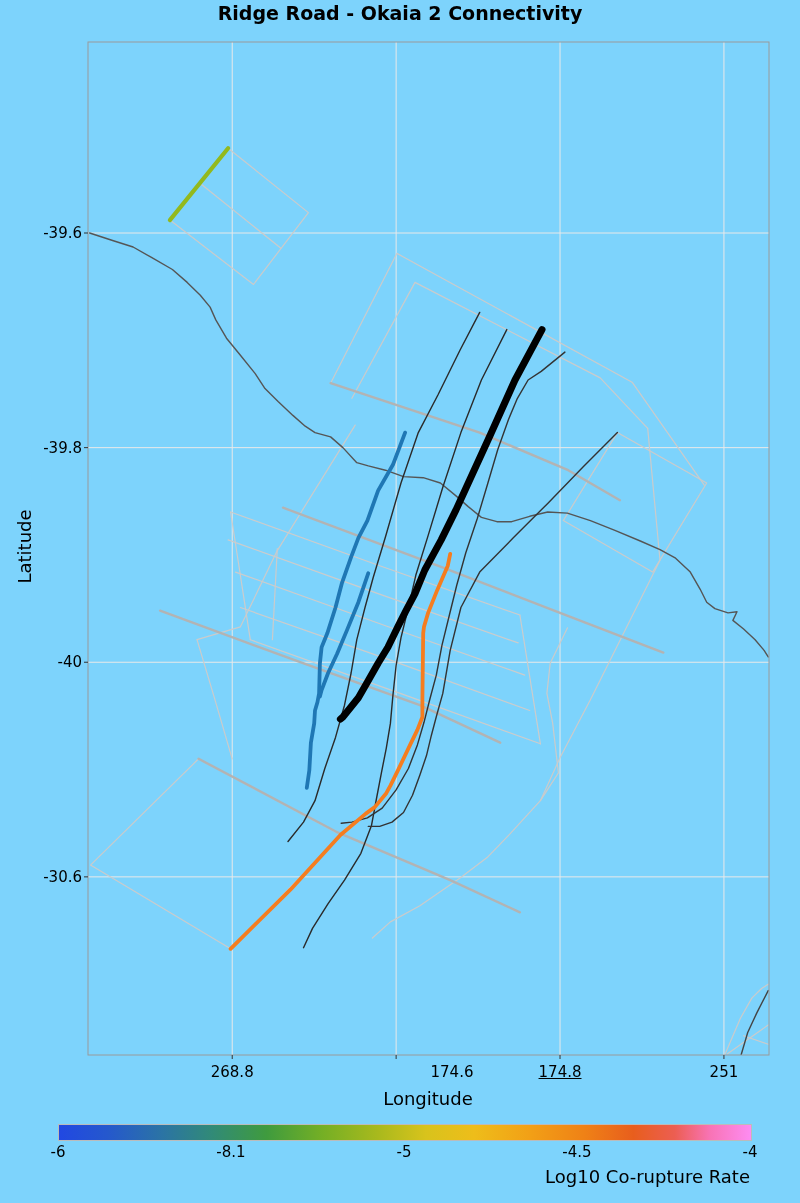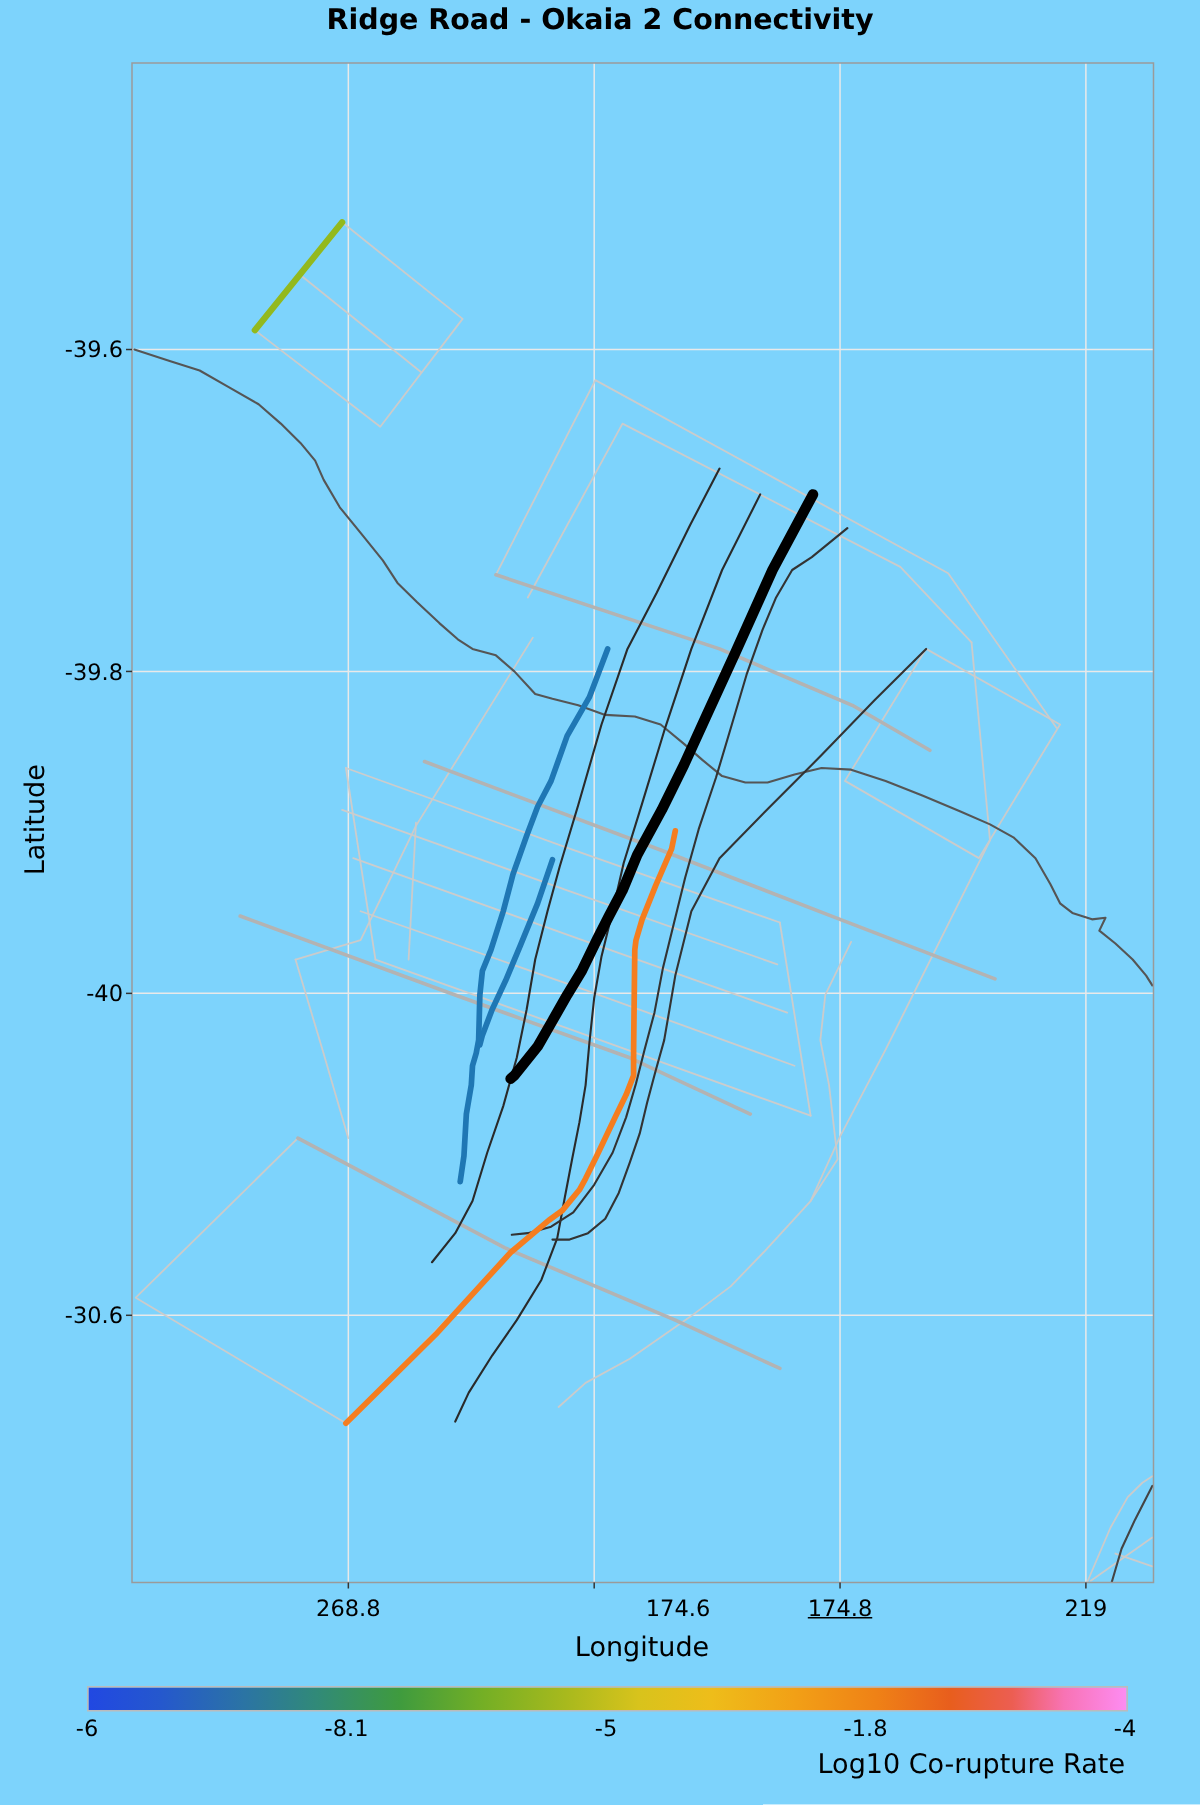--- a/index.html
+++ b/index.html
@@ -89,32 +89,32 @@
         <line x1="84" y1="233.01059322034314" x2="88" y2="233.01059322034314" stroke="#333" stroke-width="1"></line>
         <line x1="84" y1="447.62923728813456" x2="88" y2="447.62923728813456" stroke="#333" stroke-width="1"></line>
         <line x1="84" y1="662.2478813559337" x2="88" y2="662.2478813559337" stroke="#333" stroke-width="1"></line>
         <line x1="84" y1="876.8665254237328" x2="88" y2="876.8665254237328" stroke="#333" stroke-width="1"></line>
       </g>
     </svg>
   <div id="x-tick-labels">
       <div class="tick-label xtick" style="left: 232.231px;">268.8</div>
       <div class="tick-label xtick" style="left: 414px; margin-left: 38px;">174.6</div>
       <div class="tick-label xtick" style="left: 560.029px; text-decoration: underline;">174.8</div>
-      <div class="tick-label xtick" style="left: 723.928px;">219</div>
+      <div class="tick-label xtick" style="left: 723.928px;">251</div>
     </div>
   <div id="y-tick-labels">
       <div class="tick-label ytick" style="top: 233.011px;">-39.6</div>
       <div class="tick-label ytick" style="top: 447.629px; text-align: right;">-39.8</div>
       <div class="tick-label ytick" style="top: 662.248px;">-40</div>
       <div class="tick-label ytick" style="top: 876.867px;">-30.6</div>
     </div>
   <div id="xlabel">Longitude</div>
   <div id="ylabel">Latitude</div>
   <div id="colorbar" style="background: linear-gradient(to right, rgb(33, 72, 226) 0%, rgb(37, 88, 205) 7%, rgb(43, 116, 164) 15%, rgb(49, 138, 120) 22%, rgb(63, 155, 62) 30%, rgb(116, 175, 37) 38%, rgb(168, 185, 29) 46%, rgb(216, 195, 28) 53%, rgb(238, 189, 26) 60%, rgb(242, 160, 22) 68%, rgb(239, 129, 22) 76%, rgb(232, 94, 29) 83%, rgb(236, 94, 82) 89%, rgb(248, 115, 180) 94%, rgb(253, 140, 242) 100%);"></div>
   <div id="cb-tick-labels">
       <div class="cbtick" style="left: 58px;">-6</div>
       <div class="cbtick" style="left: 231px;">-8.1</div>
       <div class="cbtick" style="left: 404px;">-5</div>
-      <div class="cbtick" style="left: 577px;">-1.8</div>
+      <div class="cbtick" style="left: 577px;">-4.5</div>
       <div class="cbtick" style="left: 750px;">-4</div>
     </div>
   <div id="cblabel">Log10 Co-rupture Rate</div>
 </div>
 
 </body></html>

